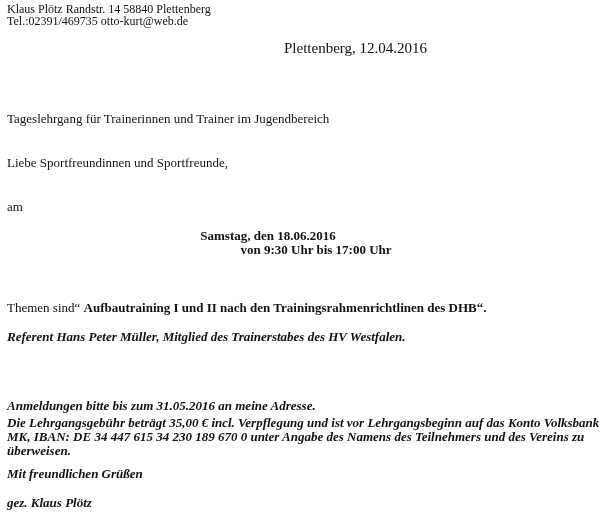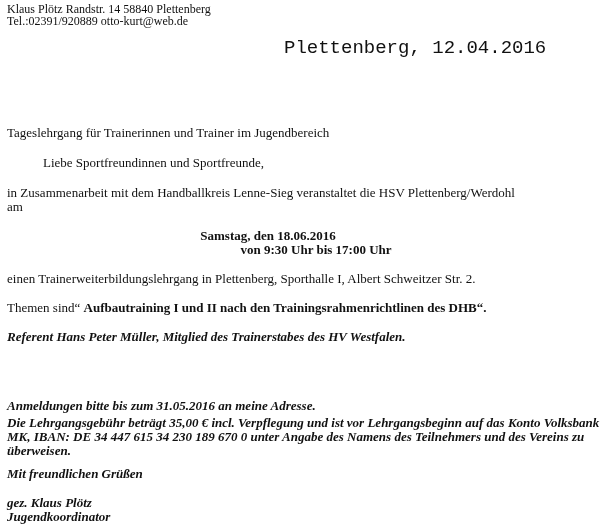--- a/index.html
+++ b/index.html
@@ -28,66 +28,62 @@
       line-height: 15px;
     }
     .sender {
       font-size: 12px;
       line-height: 11px;
       left: 7px;
     }
     .date {
       left: 284px;
       top: 41px;
-      font-size: 19px;
-      font-family: Liberation Mono, monospace;
+      font-size: 15px;
     }
     .b { font-weight: bold; }
     .bi { font-weight: bold; font-style: italic; }
     .center {
       left: 0;
       width: 536px;
       text-align: center;
       font-weight: bold;
     }
     .l { left: 7px; }
   </style>
 </head>
 <body>
 
 <div class="page">
 
   <div class="line sender" style="top:4px;">Klaus Plötz Randstr. 14 58840 Plettenberg</div>
-  <div class="line sender" style="top:16px;">Tel.:02391/920889 otto-kurt@web.de</div>
+  <div class="line sender" style="top:16px;">Tel.:02391/469735 otto-kurt@web.de</div>
 
   <div class="line date">Plettenberg, 12.04.2016</div>
 
-  <div class="line l" style="top:125px;">Tageslehrgang für Trainerinnen und Trainer im Jugendbereich</div>
+  <div class="line l" style="top:111px;">Tageslehrgang für Trainerinnen und Trainer im Jugendbereich</div>
 
-  <div class="line l" style="top:155px;margin-left:36px;">Liebe Sportfreundinnen und Sportfreunde,</div>
+  <div class="line l" style="top:155px;">Liebe Sportfreundinnen und Sportfreunde,</div>
 
-  <div class="line l" style="top:185px;">in Zusammenarbeit mit dem Handballkreis Lenne-Sieg veranstaltet die HSV Plettenberg/Werdohl</div>
   <div class="line l" style="top:199px;">am</div>
 
   <div class="line center" style="top:228px;">Samstag, den 18.06.2016</div>
   <div class="line center" style="top:242px;padding-left:48px;">von 9:30 Uhr bis 17:00 Uhr</div>
 
-  <div class="line l" style="top:271px;">einen Trainerweiterbildungslehrgang in Plettenberg, Sporthalle I, Albert Schweitzer Str. 2.</div>
 
   <div class="line l" style="top:300px;">
     <span>Themen sind“ </span><span class="b">Aufbautraining I und II nach den Trainingsrahmenrichtlinen des DHB“.</span>
   </div>
 
   <div class="line l bi" style="top:329px;">Referent Hans Peter Müller, Mitglied des Trainerstabes des HV Westfalen.</div>
 
 
   <div class="line l bi" style="top:386px;margin-top:12px;">Anmeldungen bitte bis zum 31.05.2016 an meine Adresse.</div>
 
   <div class="line l bi" style="top:415px;">Die Lehrgangsgebühr beträgt 35,00 € incl. Verpflegung und ist vor Lehrgangsbeginn auf das Konto Volksbank im</div>
   <div class="line l bi" style="top:429px;font-family:Liberation Serif, serif;">MK, IBAN: DE 34 447 615 34 230 189 670 0 unter Angabe des Namens des Teilnehmers und des Vereins zu</div>
   <div class="line l bi" style="top:443px;">überweisen.</div>
 
   <div class="line l bi" style="top:466px;">Mit freundlichen Grüßen</div>
 
   <div class="line l bi" style="top:495px;">gez. Klaus Plötz</div>
-  <div class="line l bi" style="top:509px;">Jugendkoordinator</div>
 
 </div>
 
 </body></html>

